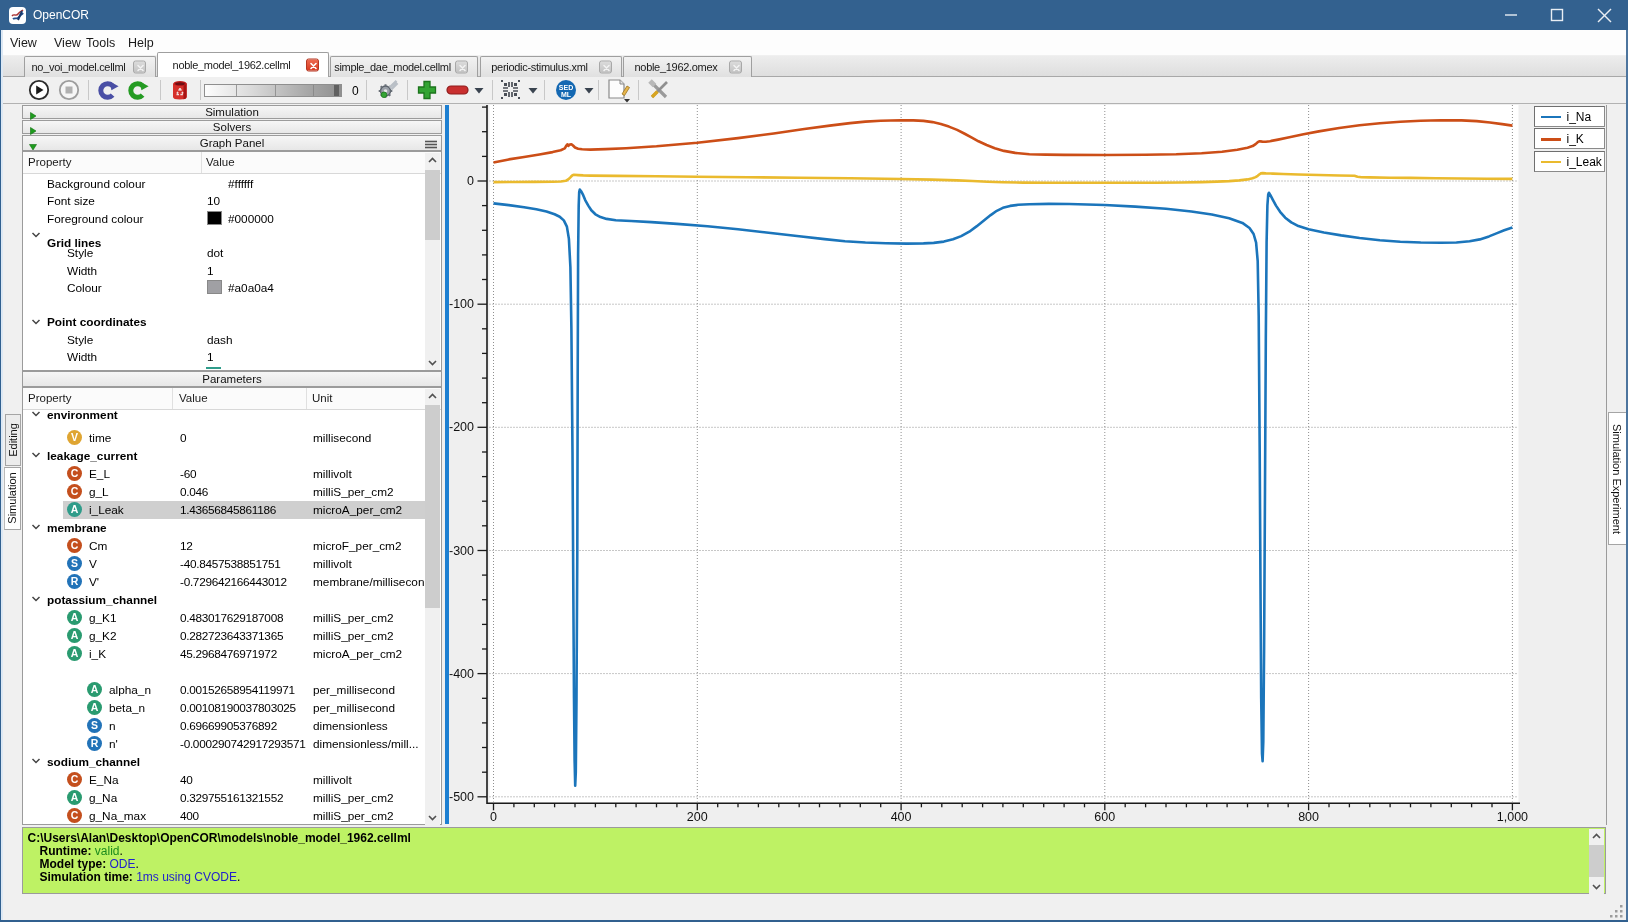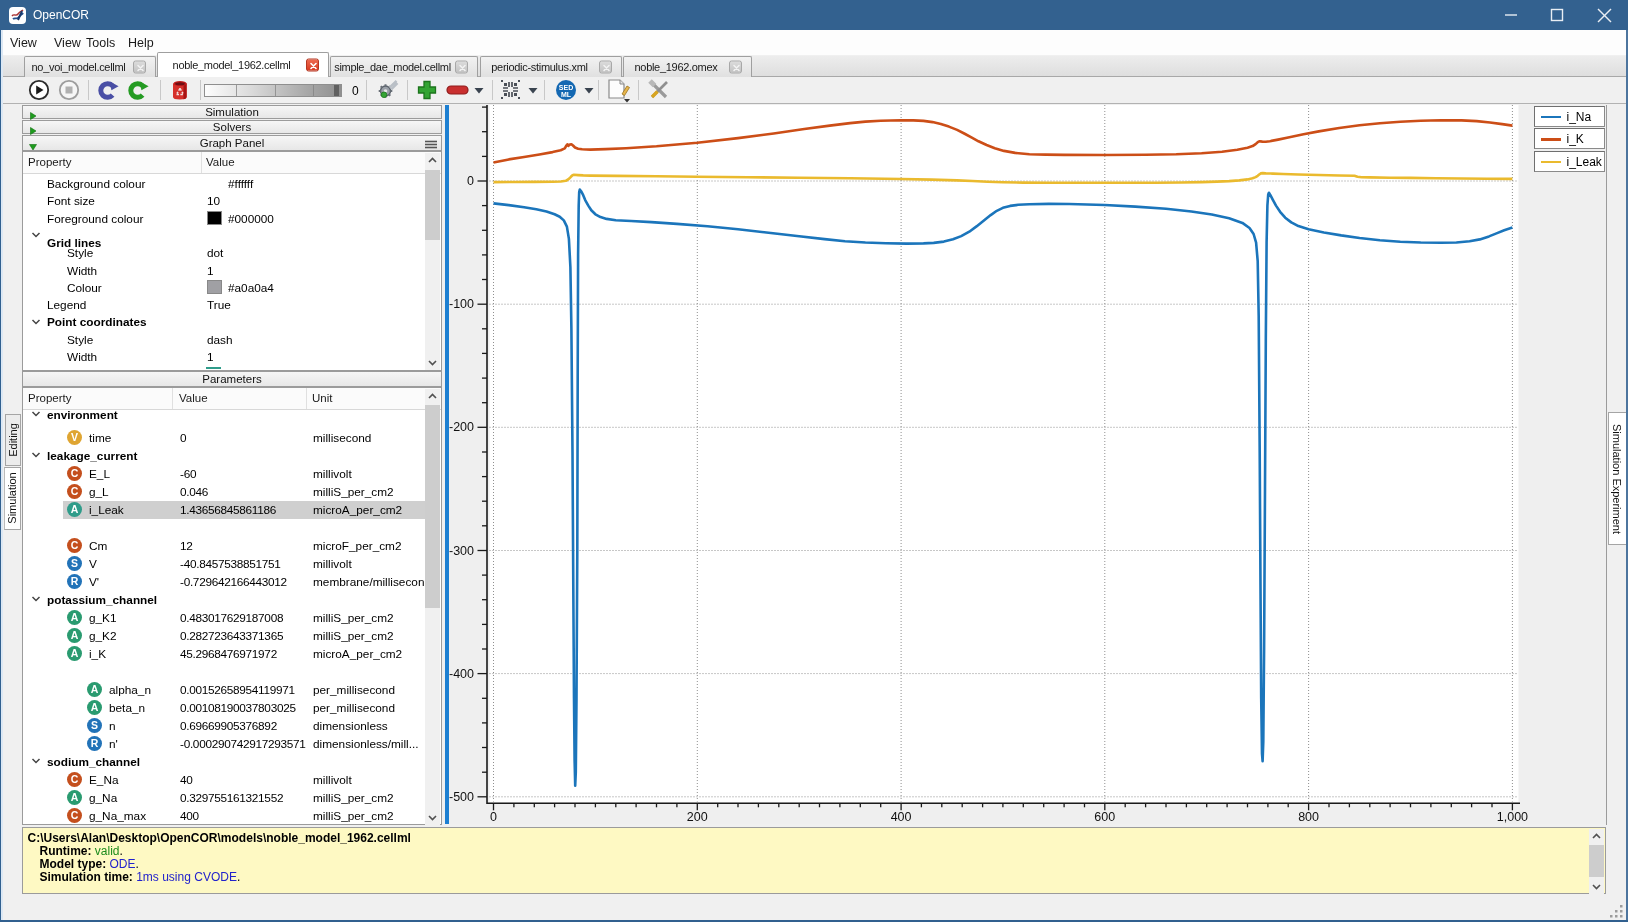--- a/index.html
+++ b/index.html
@@ -29,21 +29,21 @@
 .swatch{position:absolute;width:15px;height:14px;border:1px solid #888}
 .sbar{position:absolute;width:15px;background:#f0f0f0}
 .sthumb{position:absolute;left:0px;width:15px;background:#cdcdcd}
 .sarr{position:absolute;left:0;width:15px;height:15px;background:#f0f0f0;text-align:center}
 .vtab{position:absolute;background:#fff;border:1px solid #a5a5a5;font-size:11px;color:#111}
 .vtab .t{position:absolute;left:50%;top:50%;transform:translate(-50%,-50%) rotate(-90deg);white-space:nowrap}
 .vtab .tr{position:absolute;left:50%;top:50%;transform:translate(-50%,-50%) rotate(90deg);white-space:nowrap}
 .legend{position:absolute;width:71.5px;height:21px;background:#fff;border:1px solid #8a8a8a;border-top-color:#6f6f6f;border-left-color:#6f6f6f}
 .legend .ln{position:absolute;left:6px;top:9px;width:20px;height:2.6px}
 .legend .tx{position:absolute;left:32px;top:3px;font-size:12px}
-.outpanel{left:21.5px;top:827px;width:1584px;height:67px;background:#fef9c3;border:1px solid #9b9b9b}
+.outpanel{left:21.5px;top:827px;width:1584px;height:67px;background:#bef264;border:1px solid #9b9b9b}
 .outpanel div{position:absolute;font-size:12px;white-space:nowrap}
 .statusbar{left:2px;top:896.5px;width:1624px;height:23.5px;background:#f0f0f0}
 .winborder{pointer-events:none}
 </style></head><body>
 <div class="abs titlebar">
     <div class="abs" style="left:9px;top:6.5px;width:17px;height:17px;background:#fff;border-radius:4px"><svg width="17" height="17">
         <path d="M3 9 C5 6,7 10,9 7 S13 4,14 3" stroke="#a33" stroke-width="1.4" fill="none"></path>
         <path d="M4 12 C6 10,8 13,10 10 S13 8,14 6" stroke="#234e8c" stroke-width="1.8" fill="none"></path>
         <path d="M9 13 L13 4" stroke="#1a3a6b" stroke-width="2" fill="none"></path>
       </svg></div>
@@ -372,24 +372,20 @@
     </div>
     <div class="row" style="top:110.0px;height:17.3px;width:400px">
       <span style="position:absolute;left:43px;top:2px">Width</span>
       <span style="position:absolute;left:183px;top:2px">1</span>
     </div>
     <div class="row" style="top:127.3px;height:17.3px;width:400px">
       <span style="position:absolute;left:43px;top:2px">Colour</span>
       <div class="swatch" style="left:183px;top:1.5px;background:#a0a0a4;"></div>
       <span style="position:absolute;left:204px;top:2px">#a0a0a4</span>
     </div>
-    <div class="row" style="top:144.6px;height:17.3px;width:400px">
-      <span style="position:absolute;left:23px;top:2px">Legend</span>
-      <span style="position:absolute;left:183px;top:2px">True</span>
-    </div>
     <div class="row" style="top:161.9px;height:17.3px;width:400px">
       <svg class="abs" style="left:7px;top:4.2px" width="10" height="8">
         <path d="M1.5 2 L5 5.5 L8.5 2" fill="none" stroke="#444" stroke-width="1.5"></path>
       </svg>
       <span class="grp" style="position:absolute;left:23px;top:2px">Point coordinates</span>
     </div>
     <div class="row" style="top:179.2px;height:17.3px;width:400px">
       <span style="position:absolute;left:43px;top:2px">Style</span>
       <span style="position:absolute;left:183px;top:2px">dash</span>
     </div>
@@ -446,20 +442,26 @@
       <span style="position:absolute;left:65px;top:2.5px">g_L</span>
       <span class="val" style="position:absolute;left:156px;top:2.5px">0.046</span>
       <span style="position:absolute;left:289px;top:2.5px">milliS_per_cm2</span>
     </div>
     <div class="row" style="top:113.0px;height:18.0px;width:400px">
       <div style="position:absolute;left:39px;top:0;width:363px;height:18.0px;background:#cfcfcf"></div>
       <div class="badge" style="left:43px;top:1px;background:#2f9c8a">A</div>
       <span style="position:absolute;left:65px;top:2.5px">i_Leak</span>
       <span class="val" style="position:absolute;left:156px;top:2.5px">1.43656845861186</span>
       <span style="position:absolute;left:289px;top:2.5px">microA_per_cm2</span>
+    </div>
+    <div class="row" style="top:131.0px;height:18.0px;width:400px">
+      <svg class="abs" style="left:7px;top:4.5px" width="10" height="8">
+        <path d="M1.5 2 L5 5.5 L8.5 2" fill="none" stroke="#444" stroke-width="1.5"></path>
+      </svg>
+      <span class="grp" style="position:absolute;left:23px;top:2.5px">membrane</span>
     </div>
     <div class="row" style="top:149.0px;height:18.0px;width:400px">
       <div class="badge" style="left:43px;top:1px;background:#c44f1d">C</div>
       <span style="position:absolute;left:65px;top:2.5px">Cm</span>
       <span class="val" style="position:absolute;left:156px;top:2.5px">12</span>
       <span style="position:absolute;left:289px;top:2.5px">microF_per_cm2</span>
     </div>
     <div class="row" style="top:167.0px;height:18.0px;width:400px">
       <div class="badge" style="left:43px;top:1px;background:#2273b8">S</div>
       <span style="position:absolute;left:65px;top:2.5px">V</span>

